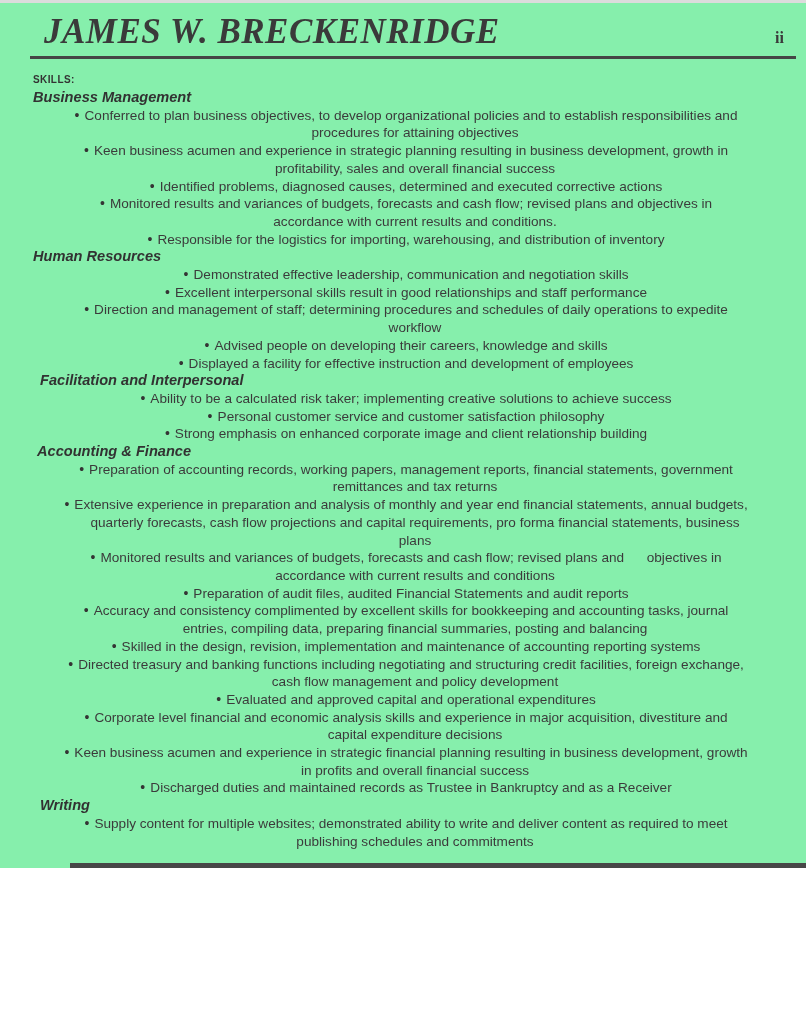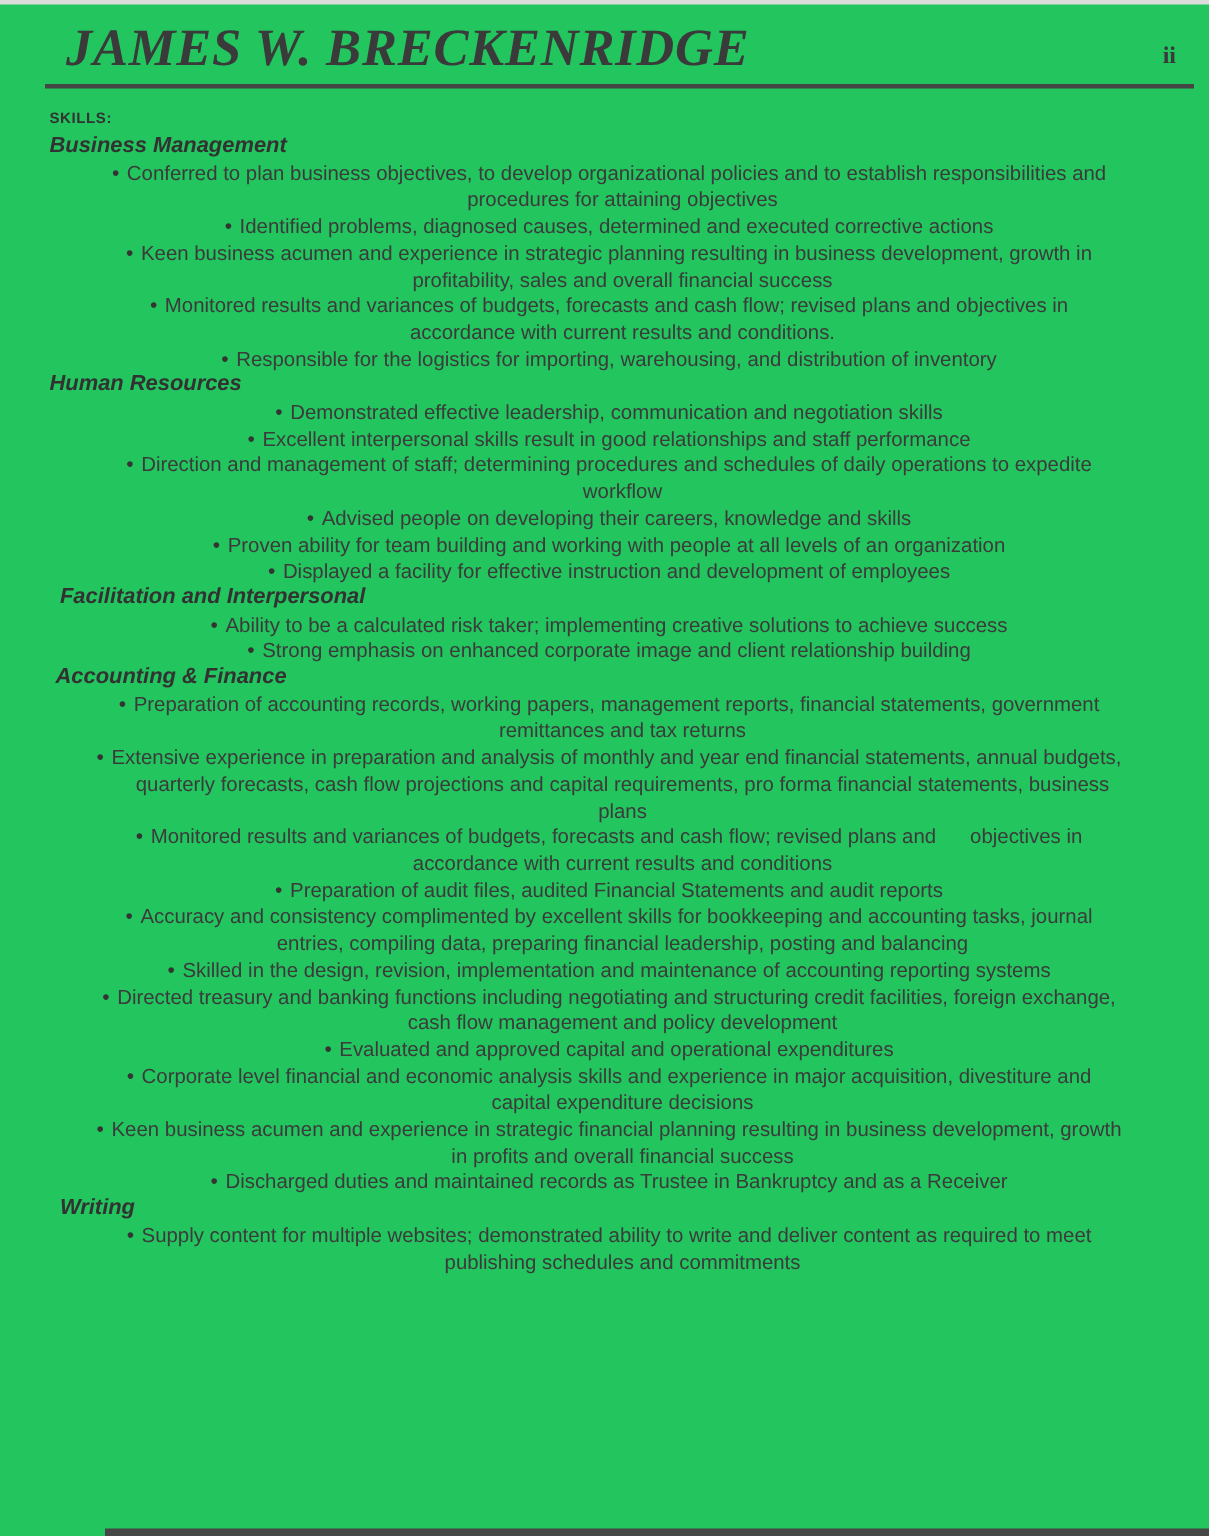--- a/index.html
+++ b/index.html
@@ -1,20 +1,20 @@
 <!DOCTYPE html>
 <html><head>
 <meta charset="utf-8">
 <style>
   html, body { margin: 0; padding: 0; background: #ffffff; }
   .page {
     position: relative;
     width: 806px;
-    height: 1024px;
-    background: #22c55e;
+    height: 868px;
+    background: #86efac;
     font-family: "Liberation Sans", sans-serif;
     color: #3b3b3b;
     overflow: hidden;
   }
   .scan-edge-top {
     position: absolute; top: 0; left: 0; width: 806px; height: 3px;
     background: #dcdcdc;
   }
   .scan-edge-bottom {
     position: absolute; bottom: 0; left: 70px; right: 0; height: 5px;
@@ -106,58 +106,58 @@
 
   <div class="content">
     <div class="skills-label">SKILLS:</div>
 
     <div class="sections">
 
       <div class="section">
         <div class="section-heading">Business Management</div>
         <ul class="bullets">
           <li>Conferred to plan business objectives, to develop organizational policies and to establish responsibilities and procedures for attaining objectives</li>
+          <li>Keen business acumen and experience in strategic planning resulting in business development, growth in profitability, sales and overall financial success</li>
           <li>Identified problems, diagnosed causes, determined and executed corrective actions</li>
-          <li>Keen business acumen and experience in strategic planning resulting in business development, growth in profitability, sales and overall financial success</li>
           <li>Monitored results and variances of budgets, forecasts and cash flow; revised plans and objectives in accordance with current results and conditions.</li>
           <li>Responsible for the logistics for importing, warehousing, and distribution of inventory</li>
         </ul>
       </div>
 
       <div class="section">
         <div class="section-heading">Human Resources</div>
         <ul class="bullets">
           <li>Demonstrated effective leadership, communication and negotiation skills</li>
           <li>Excellent interpersonal skills result in good relationships and staff performance</li>
           <li>Direction and management of staff; determining procedures and schedules of daily operations to expedite workflow</li>
           <li>Advised people on developing their careers, knowledge and skills</li>
-          <li>Proven ability for team building and working with people at all levels of an organization</li>
           <li>Displayed a facility for effective instruction and development of employees</li>
         </ul>
       </div>
 
       <div class="section">
         <div class="section-heading">Facilitation and Interpersonal</div>
       </div>
 
       <div class="section">
         <ul class="bullets">
           <li>Ability to be a calculated risk taker; implementing creative solutions to achieve success</li>
+          <li>Personal customer service and customer satisfaction philosophy</li>
           <li>Strong emphasis on enhanced corporate image and client relationship building</li>
         </ul>
       </div>
 
       <div class="section">
         <div class="section-heading">Accounting &amp; Finance</div>
         <ul class="bullets">
           <li>Preparation of accounting records, working papers, management reports, financial statements, government remittances and tax returns</li>
           <li>Extensive experience in preparation and analysis of monthly and year end financial statements, annual budgets, quarterly forecasts, cash flow projections and capital requirements, pro forma financial statements, business plans</li>
           <li>Monitored results and variances of budgets, forecasts and cash flow; revised plans and &nbsp;&nbsp;&nbsp;&nbsp;&nbsp;objectives in accordance with current results and conditions</li>
           <li>Preparation of audit files, audited Financial Statements and audit reports</li>
-          <li>Accuracy and consistency complimented by excellent skills for bookkeeping and accounting tasks, journal entries, compiling data, preparing financial leadership, posting and balancing</li>
+          <li>Accuracy and consistency complimented by excellent skills for bookkeeping and accounting tasks, journal entries, compiling data, preparing financial summaries, posting and balancing</li>
           <li>Skilled in the design, revision, implementation and maintenance of accounting reporting systems</li>
           <li>Directed treasury and banking functions including negotiating and structuring credit facilities, foreign exchange, cash flow management and policy development</li>
           <li>Evaluated and approved capital and operational expenditures</li>
           <li>Corporate level financial and economic analysis skills and experience in major acquisition, divestiture and capital expenditure decisions</li>
           <li>Keen business acumen and experience in strategic financial planning resulting in business development, growth in profits and overall financial success</li>
           <li>Discharged duties and maintained records as Trustee in Bankruptcy and as a Receiver</li>
         </ul>
       </div>
 
       <div class="section">

